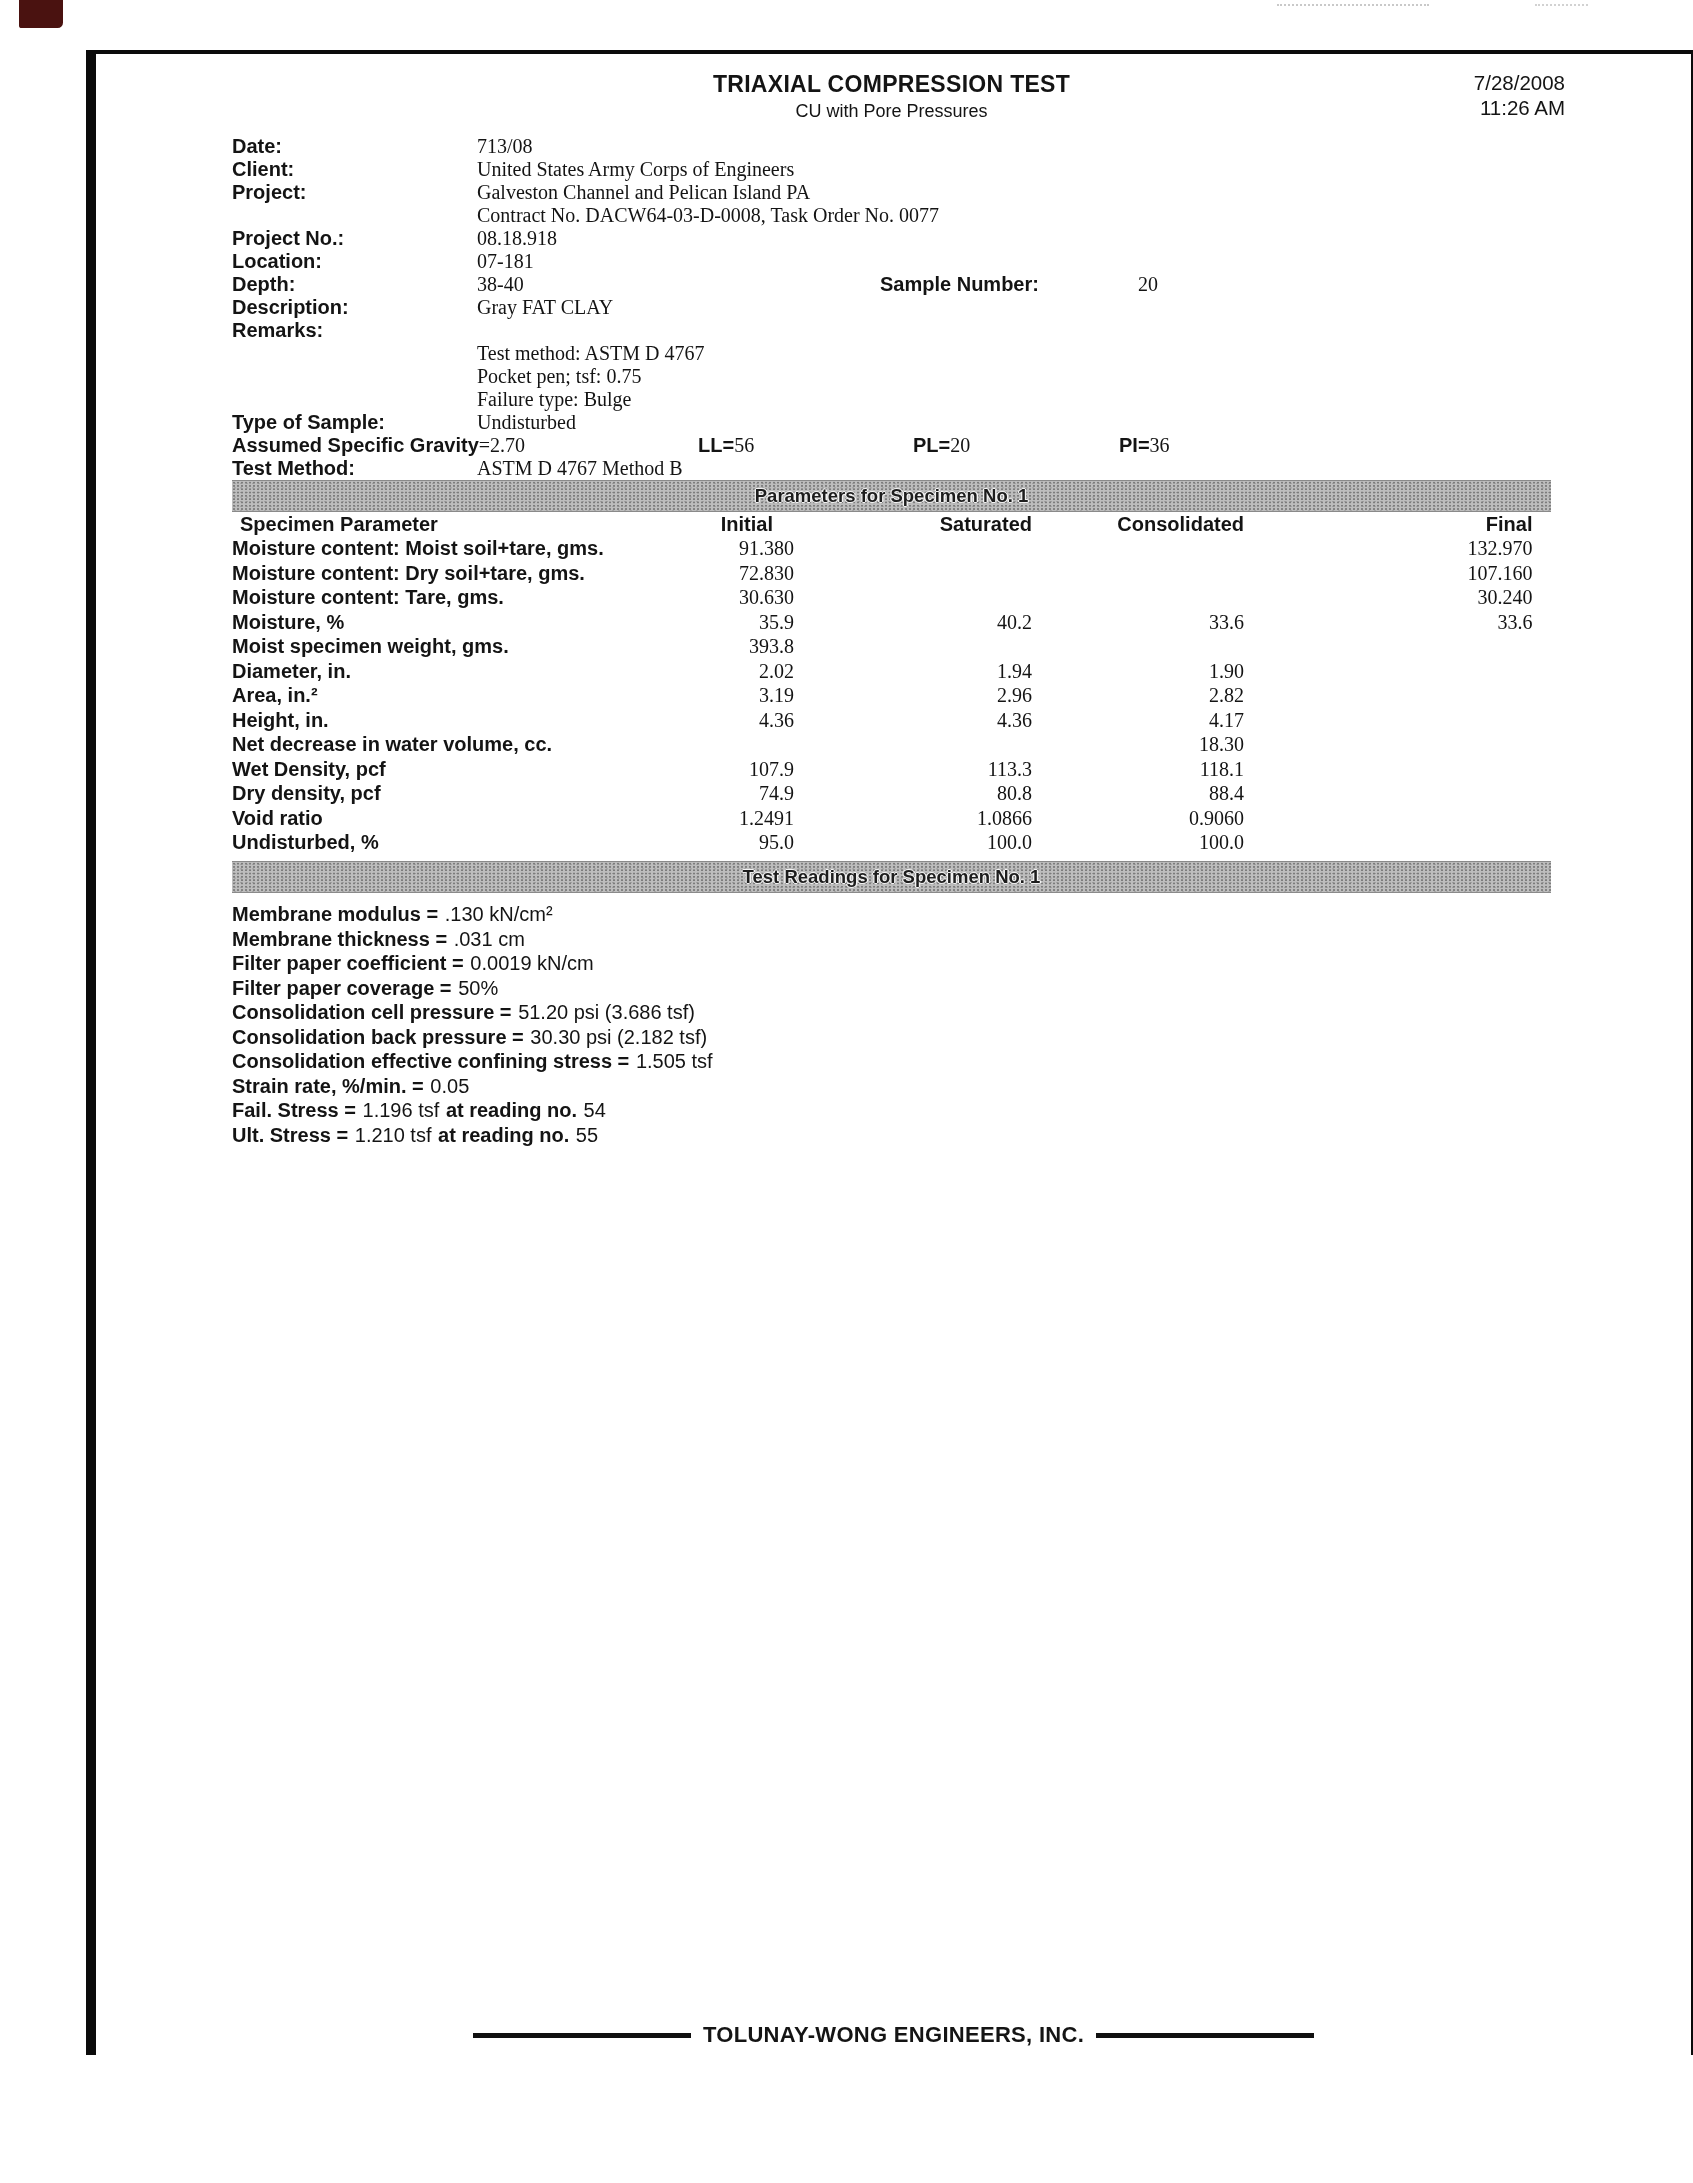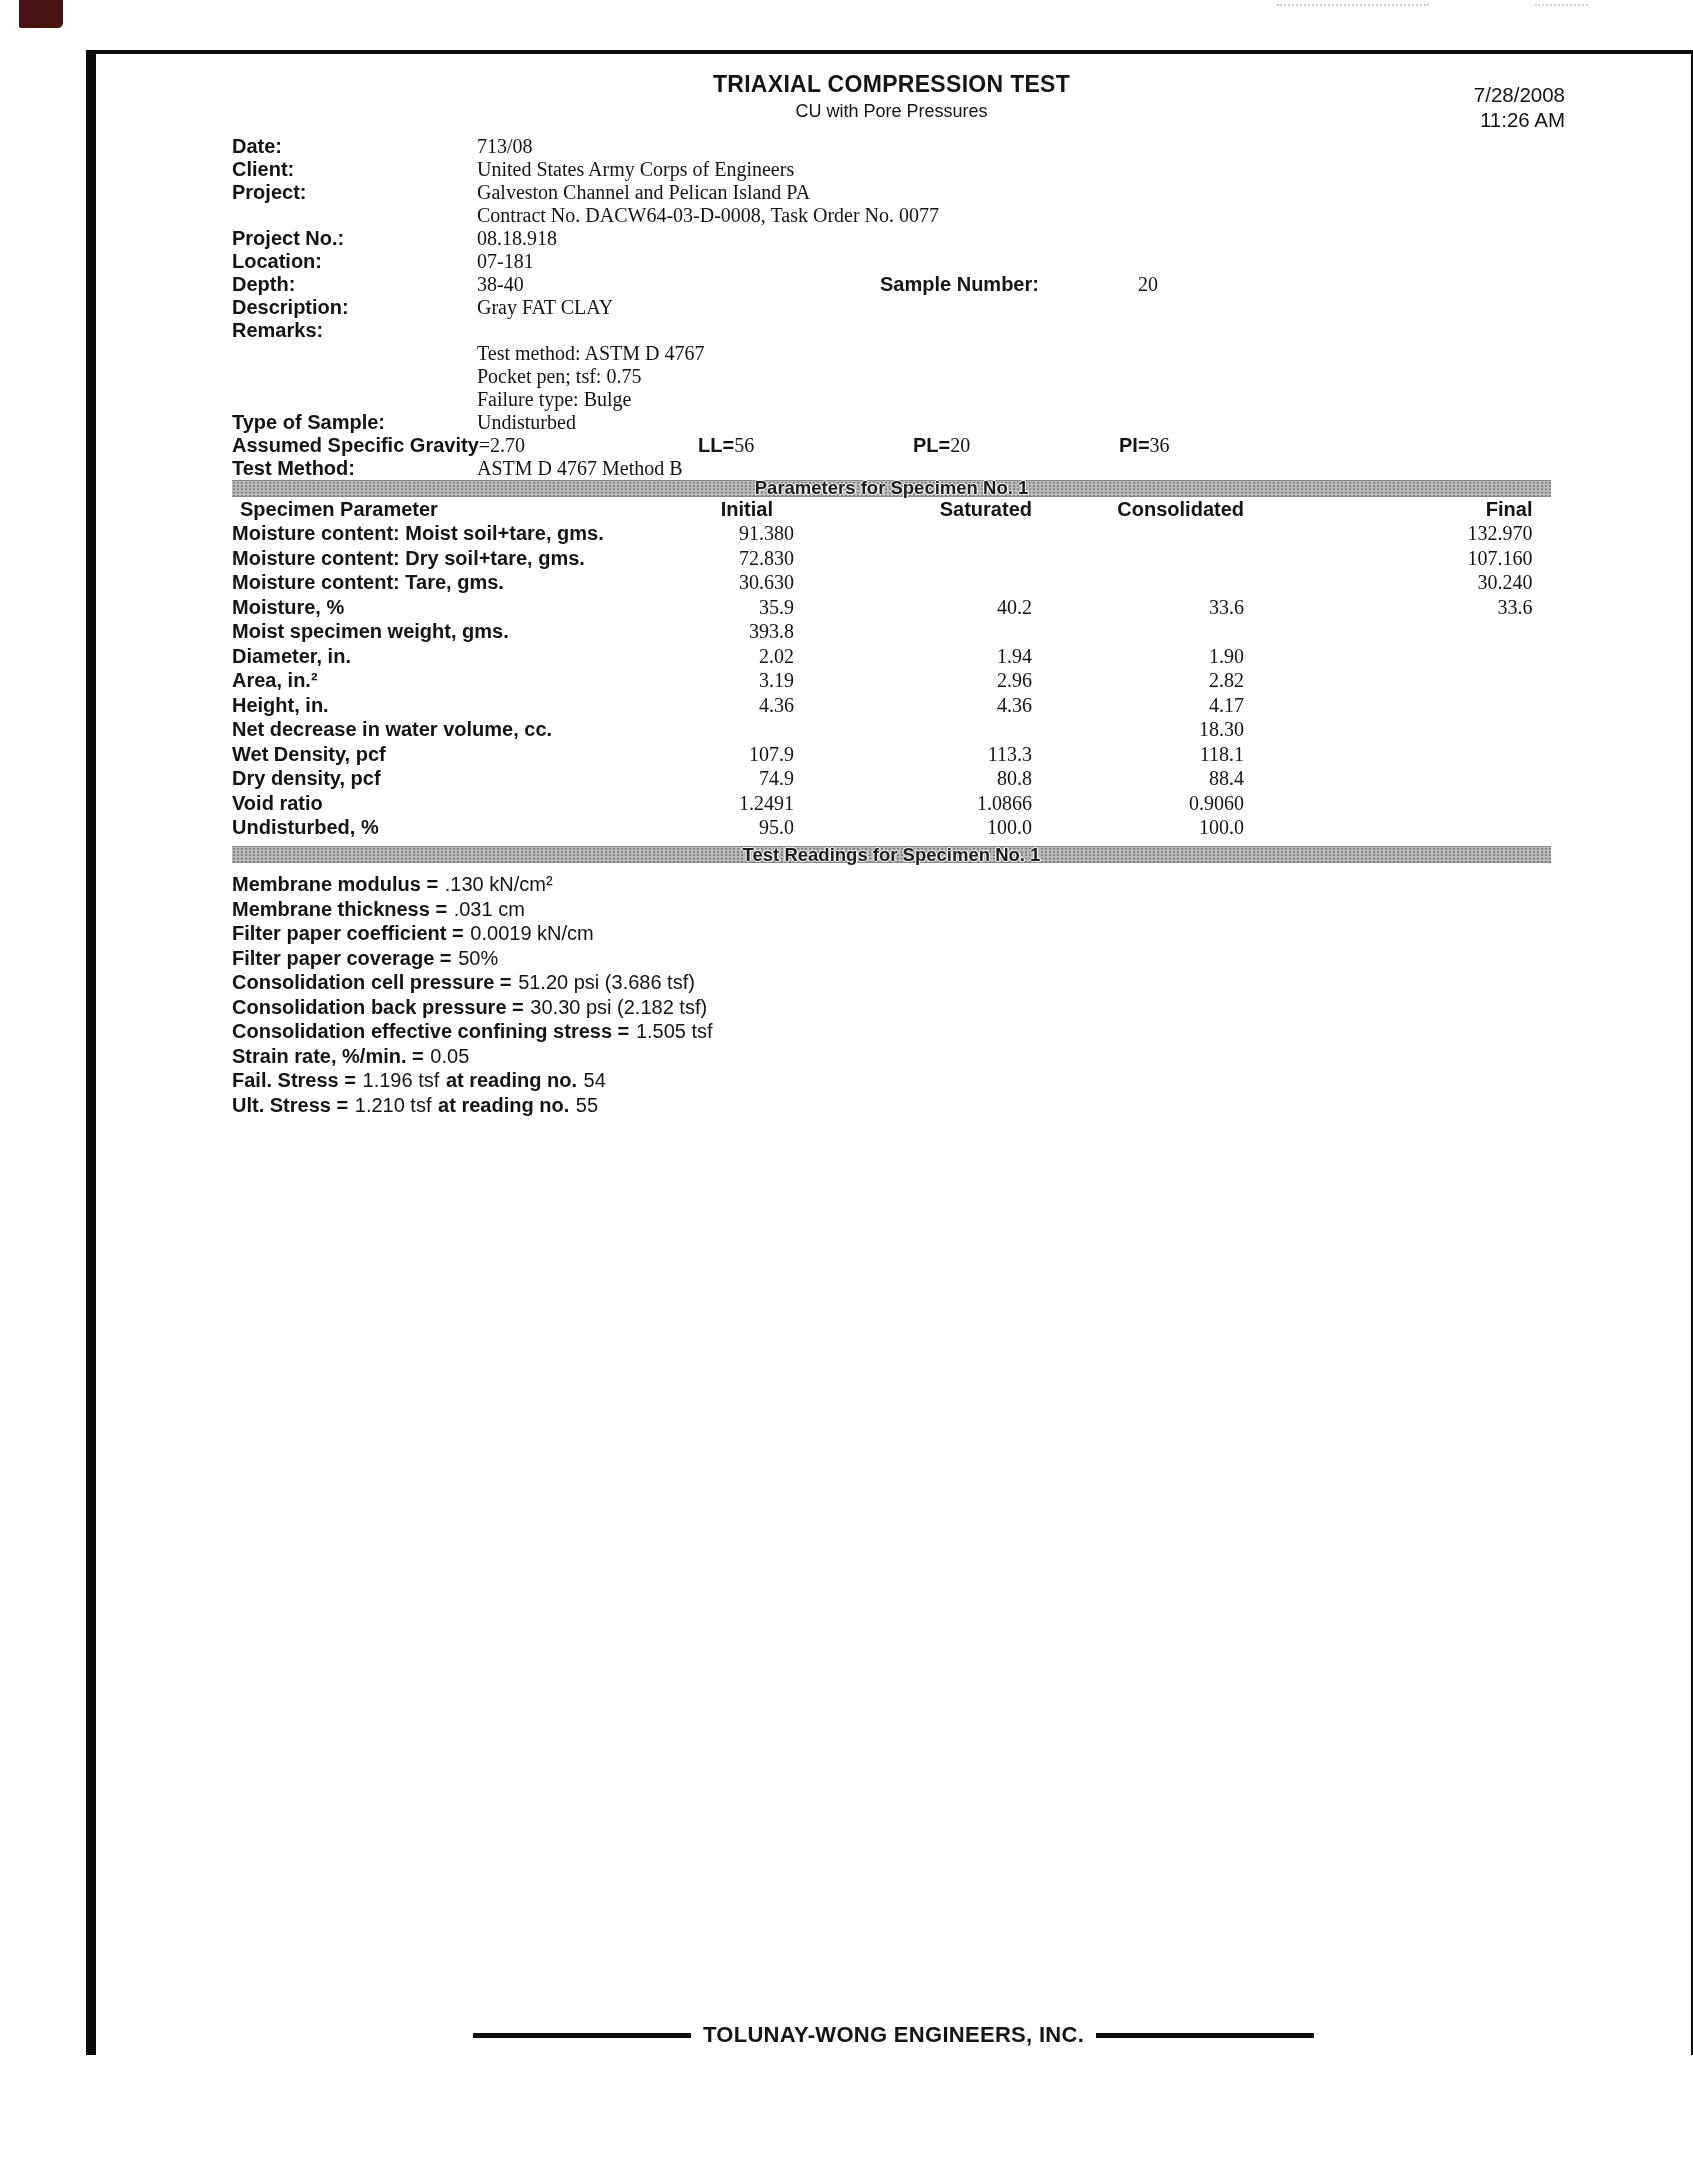--- a/index.html
+++ b/index.html
@@ -25,41 +25,41 @@
     border-top:4.6px solid #0b0b0b;
     border-right:3.3px solid #0b0b0b;
     padding:0 140px 0 136px;
     background:#fff;
   }
 
   .titleblock { margin-top:17px; text-align:center; }
   .title { font-size:23px; font-weight:bold; line-height:26.5px; letter-spacing:0.3px; }
   .subtitle { font-size:18px; line-height:26.5px; }
 
-  .datetime { position:absolute; top:29px; right:126px; text-align:right; font-size:20.5px; line-height:24.5px; }
+  .datetime { position:absolute; top:17px; right:126px; text-align:right; font-size:20.5px; line-height:24.5px; }
 
   
   .info { margin-top:10.6px; }
   .irow { display:flex; line-height:23px; position:relative; }
   .irow .lab { flex:0 0 245px; font-weight:bold; }
   .irow .val { font-family:"Liberation Serif", serif; }
   .irow .xlab { position:absolute; left:648px; font-weight:bold; }
   .irow .xval { position:absolute; left:906px; font-family:"Liberation Serif", serif; }
 
   .gravrow { position:relative; line-height:23px; }
   .gravrow .glab { font-weight:bold; }
   .gravrow .gval { font-family:"Liberation Serif", serif; }
   .pair { position:absolute; top:0; }
   .pair .plab { font-weight:bold;margin-top:44px; }
   .pair .pval { font-family:"Liberation Serif", serif; }
   .pair-ll { left:466px; } .pair-pl { left:681px; } .pair-pi { left:887px; }
 
   
   .bar {
-    height:17px; display:flex; align-items:center; justify-content:center;
+    height:32px; display:flex; align-items:center; justify-content:center;
     background-color:#bdbdbd;
     background-image:
       radial-gradient(circle, #7c7c7c 0.8px, transparent 0.9px),
       radial-gradient(circle, #999999 0.7px, transparent 0.8px);
     background-size:4px 3.3px, 6px 4.6px;
     border-top:1.3px solid #8a8a8a; border-bottom:1.3px solid #8a8a8a;
     font-weight:bold; font-size:18.5px; color:#1d1d1d;
     text-shadow:-1.3px 0 0 #f2f2f2, 1.3px 0 0 #f2f2f2, 0 -1.3px 0 #f2f2f2, 0 1.3px 0 #f2f2f2;
   }
   .bar1 { margin-top:0; }

